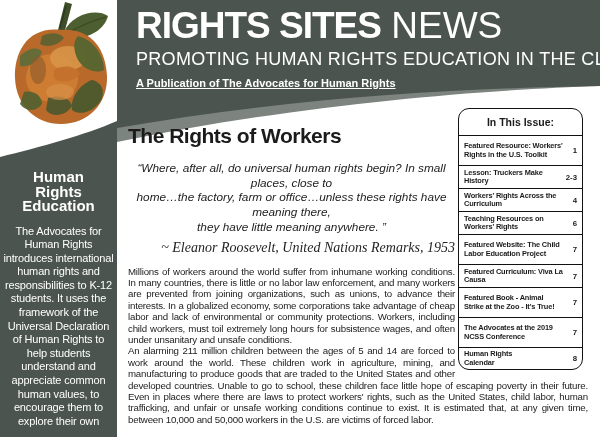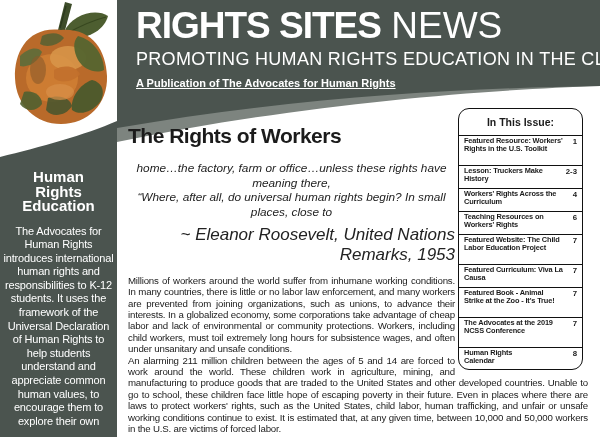--- a/index.html
+++ b/index.html
@@ -27,34 +27,34 @@
   .sidebar-text p { font-size:11px; letter-spacing:-.15px; line-height:13.6px; }
 
   
   .main { position:absolute; left:128px; top:108px; width:460px; z-index:1; color:#1b1b1b; }
 
   
   .toc-box { float:right; width:125px; margin:0 5px 6px 3px; border:1.5px solid #111;
              border-radius:11px; overflow:hidden; background:#fff; }
   .toc-head { height:26px; display:flex; align-items:center; justify-content:center;
               font-size:10.5px; font-weight:bold; }
-  .toc-row { display:flex; justify-content:space-between;
+  .toc-row { display:flex; align-items:center; justify-content:space-between;
              border-top:1.3px solid #111; padding:1px 5px; }
   .toc-row .lbl { flex:1; font-size:7.4px; font-weight:bold; letter-spacing:-.15px; line-height:8.4px; }
   .toc-row .pg  { width:13px; text-align:right; font-size:7.8px; font-weight:bold; }
   .toc-row.h1x { height:23px; }
   .toc-row.h2x { height:30px; }
   .toc-row.hlast { height:22px;gap:48px; }
 
   .article-title { margin-top:16px; text-align:left; font-size:21px; font-weight:bold;
                    letter-spacing:-.5px; }
   .quote { margin-top:13px; text-align:center; font-style:italic; font-size:11.8px;
            line-height:14.7px; color:#222; }
   .attribution { margin-top:5px; padding-right:2px; text-align:right; font-style:italic;
-                 font-size:17px; color:#222; }
+                 font-size:14px; color:#222;font-family:Liberation Serif, serif; }
   .body-par { text-align:justify; font-size:9.7px; letter-spacing:-.2px;
               line-height:11.4px; }
   .body-par.first { margin-top:10px; }
 </style>
 </head>
 <body>
 
 <div class="page">
 
   <svg class="bg-svg" width="600" height="437" viewBox="0 0 600 437" aria-hidden="true">
@@ -141,22 +141,23 @@
       </div>
       <div class="toc-row hlast">
         <span class="lbl">Human Rights Calendar</span>
         <span class="pg">8</span>
       </div>
     </div>
 
     <div class="article-title">The Rights of Workers</div>
 
     <div class="quote">
+      <div>“Where, after all, do universal human rights begin? In small places, close to</div>
       <div>home…the factory, farm or office…unless these rights have meaning there,</div>
-      <div>“Where, after all, do universal human rights begin? In small places, close to</div>
+      <div>they have little meaning anywhere. ”</div>
     </div>
     <div class="attribution">~ Eleanor Roosevelt, United Nations Remarks, 1953</div>
 
     <p class="body-par first">Millions of workers around the world suffer from inhumane working conditions. In many countries, there is little or no labor law enforcement, and many workers are prevented from joining organizations, such as unions, to advance their interests. In a globalized economy, some corporations take advantage of cheap labor and lack of environmental or community protections. Workers, including child workers, must toil extremely long hours for subsistence wages, and often under unsanitary and unsafe conditions.</p>
     <p class="body-par">An alarming 211 million children between the ages of 5 and 14 are forced to work around the world. These children work in agriculture, mining, and manufacturing to produce goods that are traded to the United States and other developed countries. Unable to go to school, these children face little hope of escaping poverty in their future. Even in places where there are laws to protect workers' rights, such as the United States, child labor, human trafficking, and unfair or unsafe working conditions continue to exist. It is estimated that, at any given time, between 10,000 and 50,000 workers in the U.S. are victims of forced labor.</p>
 
   </div>
 
 </div>
 

